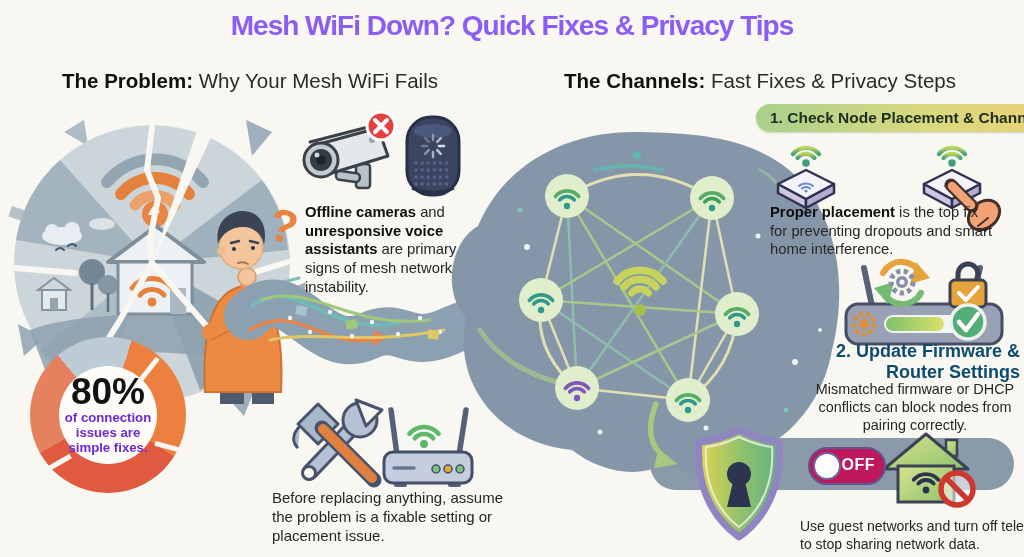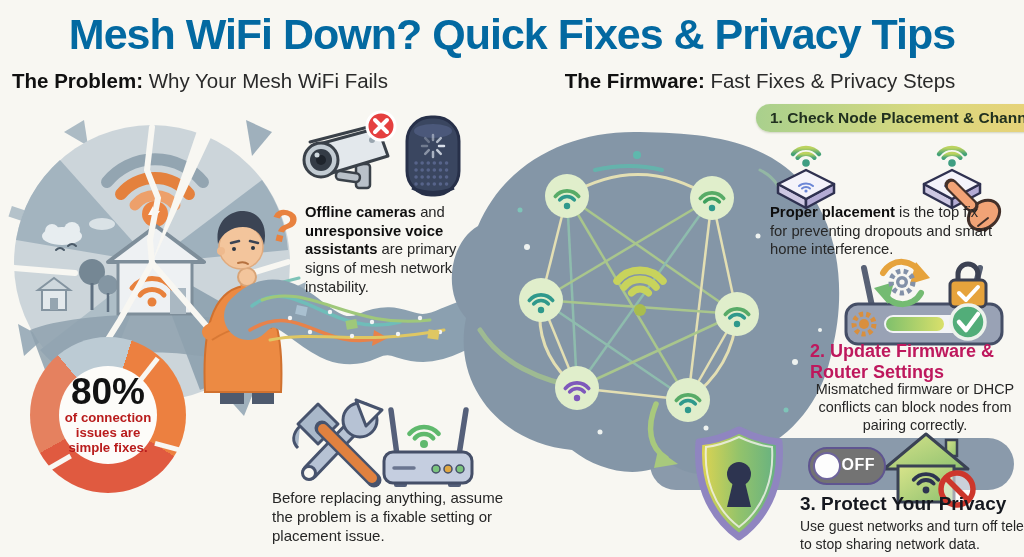--- a/index.html
+++ b/index.html
@@ -1,49 +1,49 @@
 <!DOCTYPE html>
 <html><head>
 <meta charset="utf-8">
 <style>
   html,body{margin:0;padding:0;background:#e9e9e9;}
   .stage{position:relative;width:1024px;height:557px;background:#f8f7f2;overflow:hidden;
          font-family:"Liberation Sans", sans-serif;color:#1c1c1c;}
   .abs{position:absolute;}
-  .title{top:10px;left:0;width:1024px;text-align:center;font-size:43px;font-weight:800;
-         letter-spacing:-1px;color:#0369a1;}
+  .title{top:10px;left:0;width:1024px;text-align:center;font-size:28px;font-weight:800;
+         letter-spacing:-1px;color:#8b5cf6;}
   .subtitle{top:69px;font-size:20.5px;color:#2a2a2a;}
   .subtitle b{color:#101010;}
-  .sub-left{left:12px;width:500px;}
+  .sub-left{left:0;width:500px;text-align:center;}
   .sub-right{left:530px;width:460px;text-align:center;}
   .txt{font-size:15px;line-height:1.26;color:#262626;}
   .txt b{color:#0e0e0e;}
   .signs-text{left:305px;top:203px;width:180px;font-size:14.8px;}
   .hardware-text{left:272px;top:489px;width:240px;}
   .hardware-text b{display:block;}
   .culprits-text{left:5px;top:500px;width:206px;font-size:14.4px;}
   .step1-banner{left:756px;top:104px;padding:5px 14px;border-radius:16px;white-space:nowrap;
       background:linear-gradient(90deg,#a9d08d,#d9d97f 55%,#ecd077);font-size:15.5px;
       font-weight:700;color:#20301f;box-shadow:0 1px 2px rgba(90,110,60,.25);}
   .step1-text{left:770px;top:203px;width:225px;font-size:14.8px;}
-  .step2-heading{left:810px;top:341px;width:210px;text-align:left;font-size:18px;
-      font-weight:700;line-height:1.15;color:#be185d;}
+  .step2-heading{left:810px;top:341px;width:210px;text-align:right;font-size:18px;
+      font-weight:700;line-height:1.15;color:#0c4a6e;}
   .step2-body{left:802px;top:380px;width:226px;font-size:14.4px;line-height:1.25;text-align:center;color:#262626;}
   .step3-heading{left:800px;top:493px;font-size:19px;font-weight:700;color:#15181f;white-space:nowrap;}
   .step3-body{left:800px;top:518px;width:270px;font-size:14px;line-height:1.25;text-align:left;color:#262626;}
   
   .donut{left:30px;top:337px;width:156px;height:156px;border-radius:50%;
       background:conic-gradient(from -40deg,#bccbd4 0 16%,#ec8040 16% 45%,#e05a40 45% 78%,#e5815f 78% 100%);}
   .donut-hole{position:absolute;left:29px;top:29px;width:98px;height:98px;border-radius:50%;
       background:#fdfcf9;display:flex;flex-direction:column;align-items:center;justify-content:center;}
   .donut-value{font-size:37px;font-weight:800;color:#121212;line-height:.95;}
-  .donut-caption{width:100px;font-size:13.2px;font-weight:700;text-align:center;line-height:1.12;color:#b91c1c;margin-top:2px;}
+  .donut-caption{width:100px;font-size:13.2px;font-weight:700;text-align:center;line-height:1.12;color:#6d28d9;margin-top:2px;}
   .crack{position:absolute;background:#f8f7f2;}
   
-  .toggle{left:808px;top:447px;width:78px;height:38px;border-radius:19px;background:#737373;
+  .toggle{left:808px;top:447px;width:78px;height:38px;border-radius:19px;background:#be185d;
       border:2px solid #5f5590;box-sizing:border-box;}
   .toggle-knob{position:absolute;left:3px;top:3px;width:28px;height:28px;border-radius:50%;
       background:#fdfdfd;border:2px solid #6e649c;box-sizing:border-box;}
   .toggle-label{position:absolute;right:9px;top:7px;font-size:16px;font-weight:800;color:#ffffff;letter-spacing:.5px;}
   svg text{font-family:"Liberation Sans",sans-serif;}
 </style>
 </head>
 <body>
 
 <div class="stage">
@@ -438,21 +438,21 @@
       </g>
     </g>
   </svg>
 
   <div class="abs title">Mesh WiFi Down? Quick Fixes &amp; Privacy Tips</div>
 
   <div class="abs subtitle sub-left">
     <b>The Problem:</b><span> Why Your Mesh WiFi Fails</span>
   </div>
   <div class="abs subtitle sub-right">
-    <b>The Firmware:</b><span> Fast Fixes &amp; Privacy Steps</span>
+    <b>The Channels:</b><span> Fast Fixes &amp; Privacy Steps</span>
   </div>
 
   <div class="abs txt signs-text">
     <b>Offline cameras</b><span> and </span><b>unresponsive voice assistants</b><span> are primary signs of mesh network instability.</span>
   </div>
 
   <div class="abs donut">
     <div class="crack" style="left:116px;top:18px;width:5px;height:30px;transform:rotate(38deg)"></div>
     <div class="crack" style="left:136px;top:96px;width:5px;height:28px;transform:rotate(105deg)"></div>
     <div class="crack" style="left:26px;top:112px;width:5px;height:28px;transform:rotate(-120deg)"></div>
@@ -471,16 +471,15 @@
     <b>Proper placement</b><span> is the top fix for preventing dropouts and smart home interference.</span>
   </div>
 
   <div class="abs step2-heading">2. Update Firmware &amp; Router Settings</div>
   <div class="abs step2-body">Mismatched firmware or DHCP conflicts can block nodes from pairing correctly.</div>
 
   <div class="abs toggle">
     <div class="toggle-knob"></div>
     <div class="toggle-label">OFF</div>
   </div>
-  <div class="abs step3-heading">3. Protect Your Privacy</div>
   <div class="abs step3-body">Use guest networks and turn off telemetry to stop sharing network data.</div>
 
 </div>
 
 </body></html>

